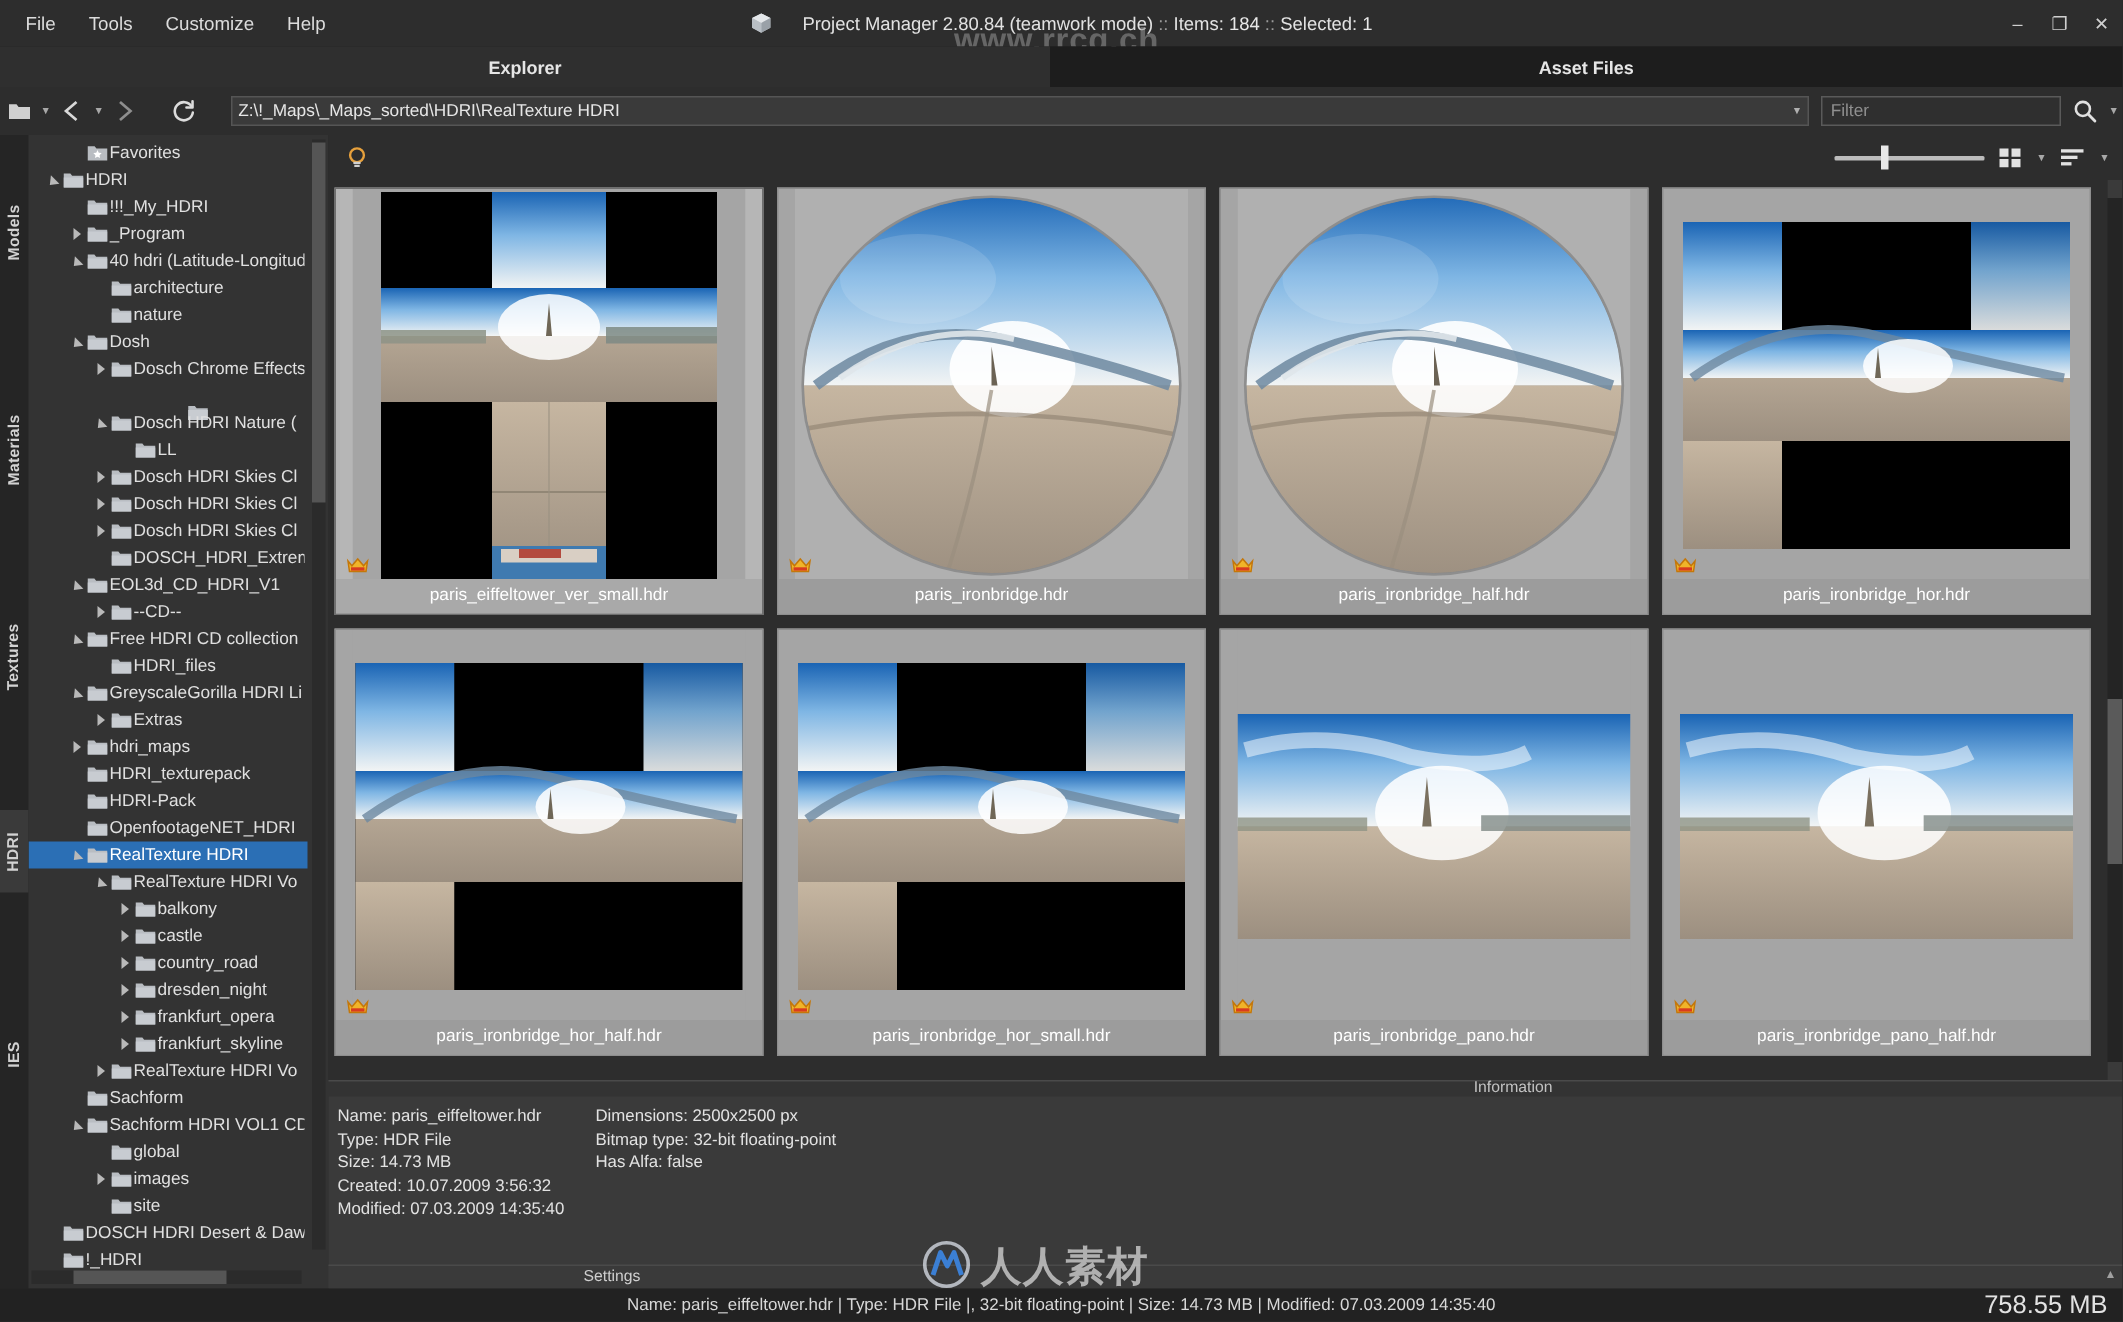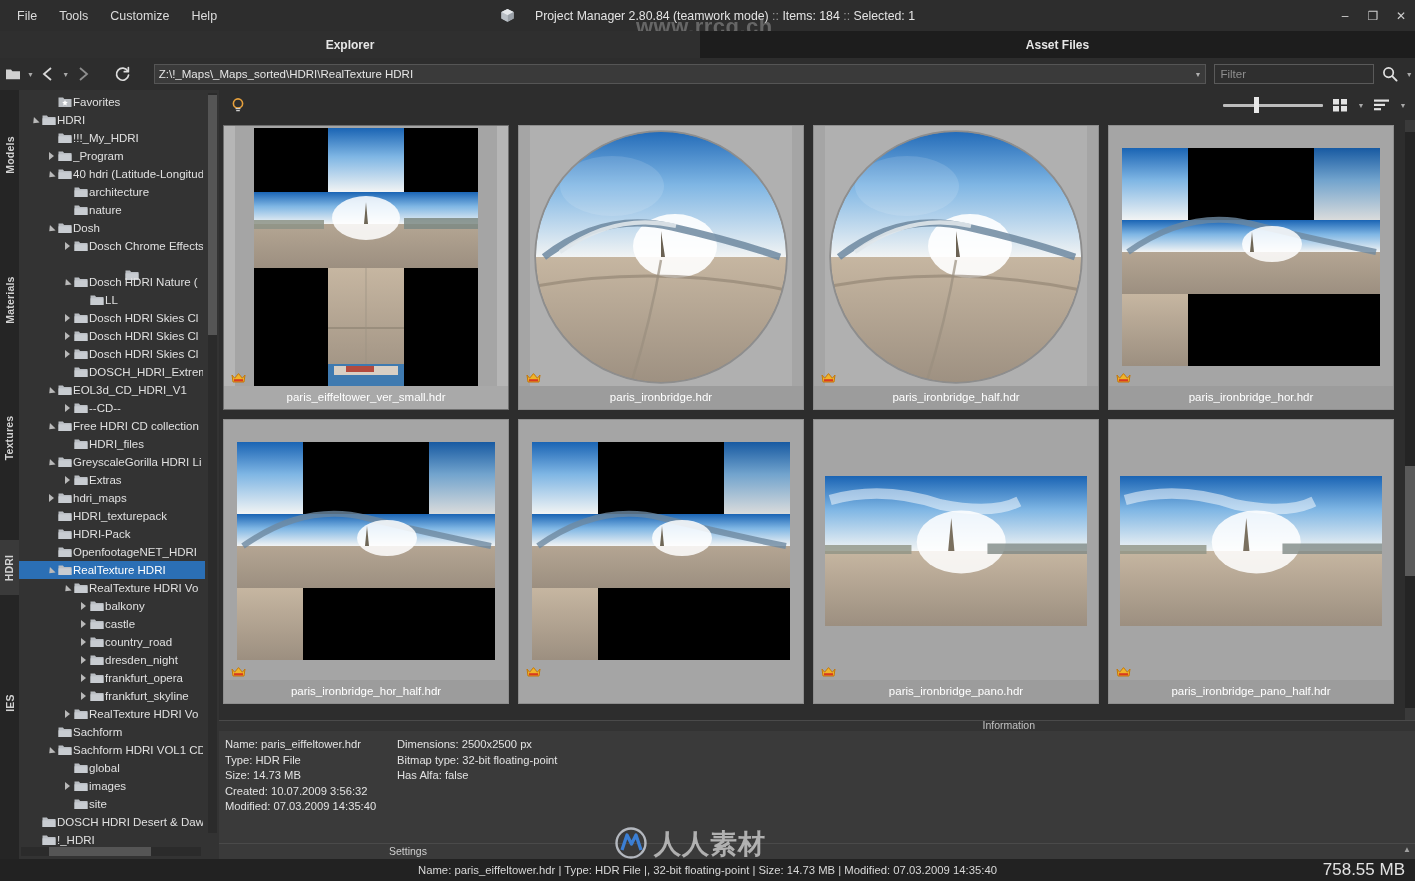--- a/index.html
+++ b/index.html
@@ -1074,20 +1074,21 @@
                   <rect x="0" y="146" width="66" height="72" fill="url(#gsk5)"></rect>
                   <rect x="66" y="146" width="66" height="72" fill="#000"></rect>
                   <rect x="192" y="0" width="66" height="72" fill="url(#sk5)" opacity="0.9"></rect>
                 </g>
               </svg>
             </div>
             <div class="crown"><svg width="15" height="12" viewBox="0 0 15 12">
                 <path d="M1 3 L3.6 6.2 L7.5 1.6 L11.4 6.2 L14 3 L13 10 H2 Z" fill="#f0b429" stroke="#c4770a" stroke-width="1"></path>
                 <rect x="3" y="7.2" width="9" height="2.2" fill="#d83b20"></rect>
               </svg></div>
+            <div class="caption">paris_ironbridge_hor_small.hdr</div>
           </div>
           <div class="cell">
             <div class="thumb">
               <svg width="262" height="262" viewBox="0 0 262 262">
                 <defs>
                   <linearGradient id="sk6" x1="0" y1="0" x2="0" y2="1">
                     <stop offset="0%" stop-color="#1a64b4"></stop>
                     <stop offset="45%" stop-color="#7fb6e4"></stop>
                     <stop offset="100%" stop-color="#f2f4f4"></stop>
                   </linearGradient>

